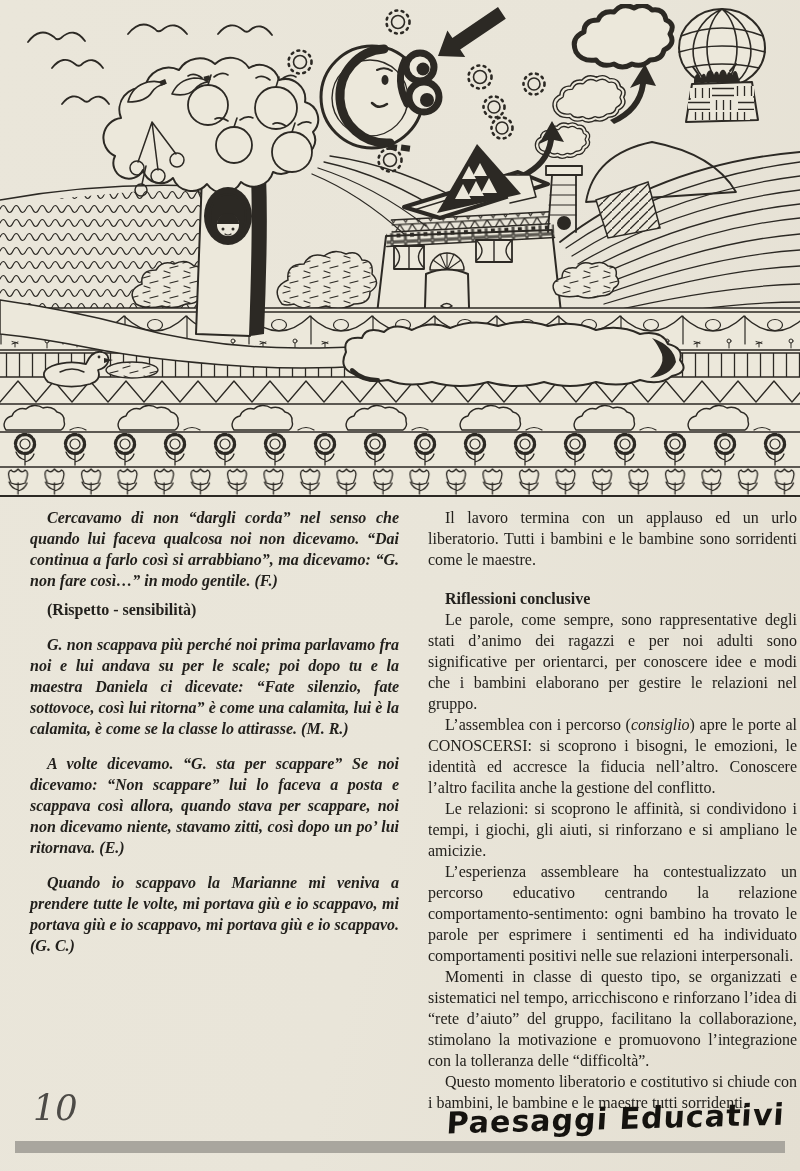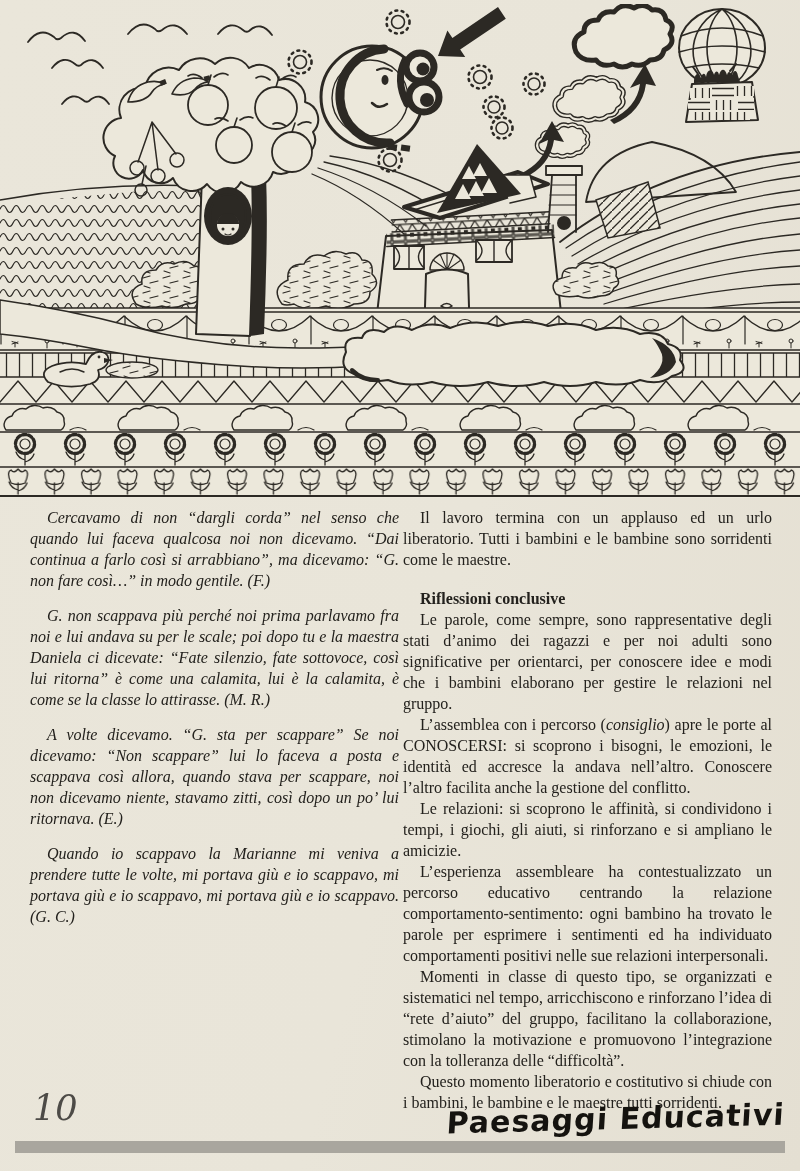--- a/index.html
+++ b/index.html
@@ -8,23 +8,23 @@
   .illus{position:absolute;left:0;top:4px;width:800px;height:496px;}
   svg{display:block;}
   .ink{stroke:#2c2924;fill:none;stroke-linecap:round;stroke-linejoin:round;}
   .inkfill{fill:#2c2924;stroke:none;}
   .paperfill{fill:#ece8db;}
   
   .col{position:absolute;top:507px;width:369px;
        font-family:"Liberation Serif","DejaVu Serif",serif;
        font-size:16px;line-height:21px;color:#23211d;text-align:justify;}
   #col-left{left:30px;}
-  #col-right{left:403px;}
+  #col-right{left:428px;}
   .col p{margin:0;text-indent:17px;}
-  #col-left p{margin-bottom:14px;}
+  #col-left p{margin-bottom:14px;font-weight:bold;}
   #col-left p.comment{margin-top:-6px;}
   p.quote{font-style:italic;}
   p.heading{font-weight:bold;margin-top:18px;}
   span.em{font-style:italic;margin-top:48px;}
   
   .footer-bar{position:absolute;left:15px;top:1141px;width:770px;height:12px;background:#a9a69e;}
   .page-number{position:absolute;left:33px;top:1088px;
       font-family:"DejaVu Serif",serif;font-style:italic;font-size:35px;color:#4d4b47;text-align:center;}
   .magazine-logo{position:absolute;right:16px;top:1101px;
       font-family:"DejaVu Sans",sans-serif;font-weight:bold;font-size:30px;color:#15130f;
@@ -318,29 +318,30 @@
     <g>
       <path d="M346,348 Q342,332 362,334 Q366,322 384,328 Q394,318 412,326 Q430,316 450,324 Q474,314 498,322 Q524,314 548,322 Q574,316 596,326 Q620,320 640,330 Q662,326 668,340 Q684,344 680,356 Q690,368 672,372 Q660,382 640,376 Q620,384 596,378 Q570,386 544,378 Q516,386 488,378 Q460,386 432,378 Q408,384 388,376 Q366,380 354,370 Q338,364 346,348 Z" class="ink paperfill" stroke-width="2"></path>
       <path d="M652,334 Q674,342 676,358 Q670,372 650,374 Q668,360 660,346 Q656,338 652,334 Z" class="inkfill"></path>
       <path d="M352,366 q10,10 26,10" class="ink" stroke-width="4"></path>
     </g>
   </svg>
   </div>
 
   <div class="col" id="col-left">
       <p class="quote"><span>Cercavamo di non “dargli corda” nel senso che quando lui faceva qualcosa noi non dicevamo. “Dai continua a farlo così si arrabbiano”, ma dicevamo: “G. non fare così…” in modo gentile. (F.)</span></p>
+      <p class="comment"><span>(Rispetto - sensibilità)</span></p>
       <p class="quote"><span>G. non scappava più perché noi prima parlavamo fra noi e lui andava su per le scale; poi dopo tu e la maestra Daniela ci dicevate: “Fate silenzio, fate sottovoce, così lui ritorna” è come una calamita, lui è la calamita, è come se la classe lo attirasse. (M. R.)</span></p>
       <p class="quote"><span>A volte dicevamo. “G. sta per scappare” Se noi dicevamo: “Non scappare” lui lo faceva a posta e scappava così allora, quando stava per scappare, noi non dicevamo niente, stavamo zitti, così dopo un po’ lui ritornava. (E.)</span></p>
       <p class="quote"><span>Quando io scappavo la Marianne mi veniva a prendere tutte le volte, mi portava giù e io scappavo, mi portava giù e io scappavo, mi portava giù e io scappavo. (G. C.)</span></p>
     </div>
   <div class="col" id="col-right">
       <p class="body"><span>Il lavoro termina con un applauso ed un urlo liberatorio. Tutti i bambini e le bambine sono sorridenti come le maestre.</span></p>
       <p class="heading"><span>Riflessioni conclusive</span></p>
       <p class="body"><span>Le parole, come sempre, sono rappresentative degli stati d’animo dei ragazzi e per noi adulti sono significative per orientarci, per conoscere idee e modi che i bambini elaborano per gestire le relazioni nel gruppo.</span></p>
-      <p class="body"><span>L’assemblea con i percorso (</span><span class="em">consiglio</span><span>) apre le porte al CONOSCERSI: si scoprono i bisogni, le emozioni, le identità ed accresce la andava nell’altro. Conoscere l’altro facilita anche la gestione del conflitto.</span></p>
+      <p class="body"><span>L’assemblea con i percorso (</span><span class="em">consiglio</span><span>) apre le porte al CONOSCERSI: si scoprono i bisogni, le emozioni, le identità ed accresce la fiducia nell’altro. Conoscere l’altro facilita anche la gestione del conflitto.</span></p>
       <p class="body"><span>Le relazioni: si scoprono le affinità, si condividono i tempi, i giochi, gli aiuti, si rinforzano e si ampliano le amicizie.</span></p>
       <p class="body"><span>L’esperienza assembleare ha contestualizzato un percorso educativo centrando la relazione comportamento-sentimento: ogni bambino ha trovato le parole per esprimere i sentimenti ed ha individuato comportamenti positivi nelle sue relazioni interpersonali.</span></p>
       <p class="body"><span>Momenti in classe di questo tipo, se organizzati e sistematici nel tempo, arricchiscono e rinforzano l’idea di “rete d’aiuto” del gruppo, facilitano la collaborazione, stimolano la motivazione e promuovono l’integrazione con la tolleranza delle “difficoltà”.</span></p>
       <p class="body"><span>Questo momento liberatorio e costitutivo si chiude con i bambini, le bambine e le maestre tutti sorridenti.</span></p>
     </div>
 
   <div class="footer-bar"></div>
   <div class="page-number">10</div>
   <div class="magazine-logo">Paesaggi Educativi</div>
 

